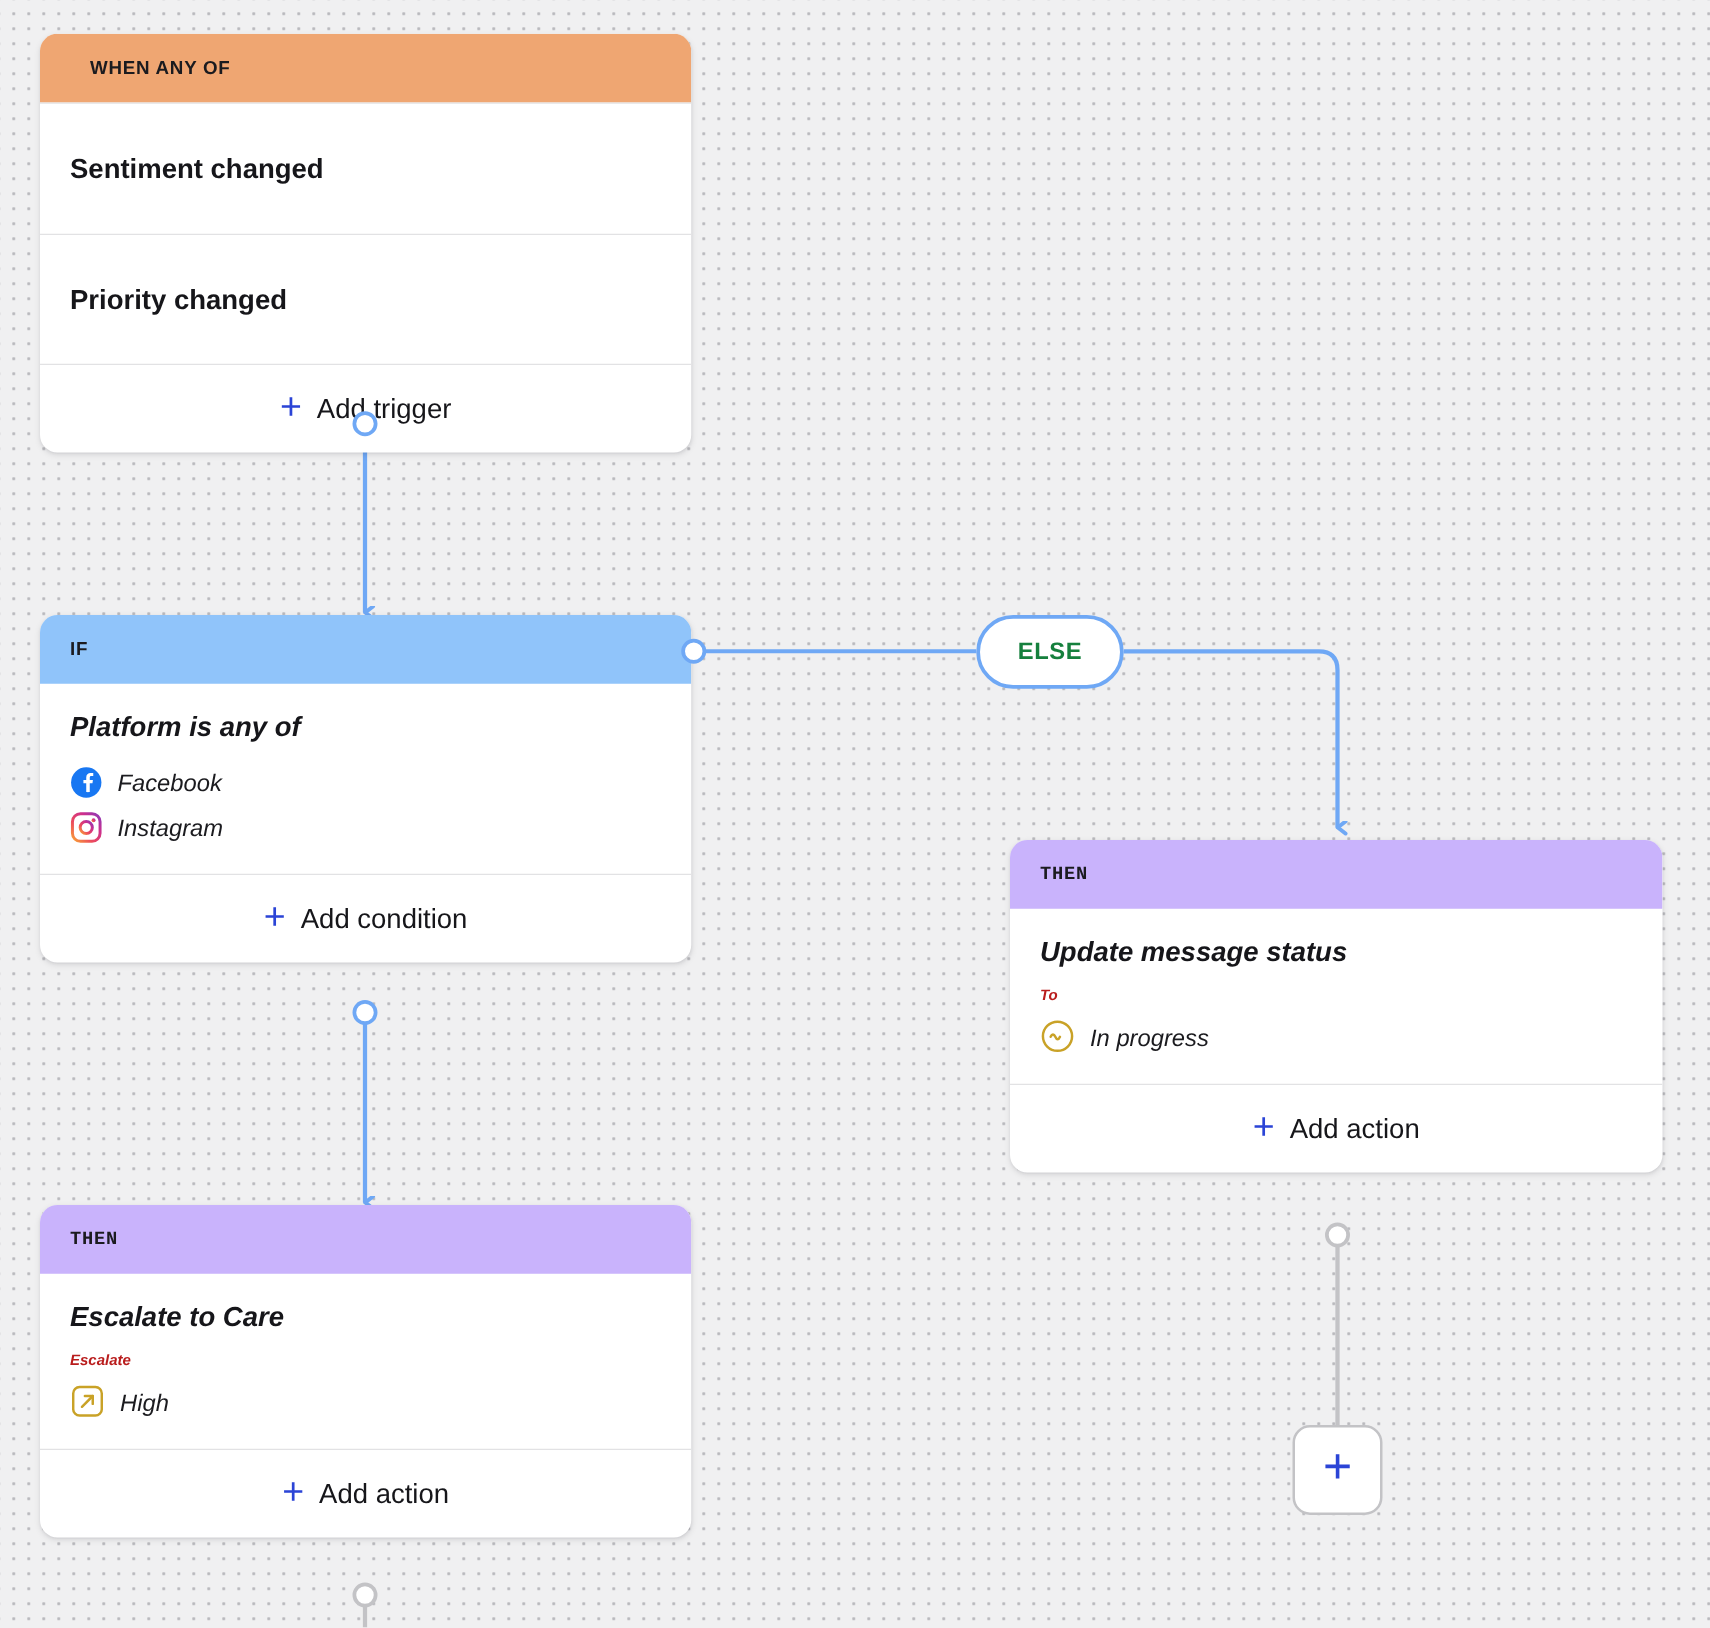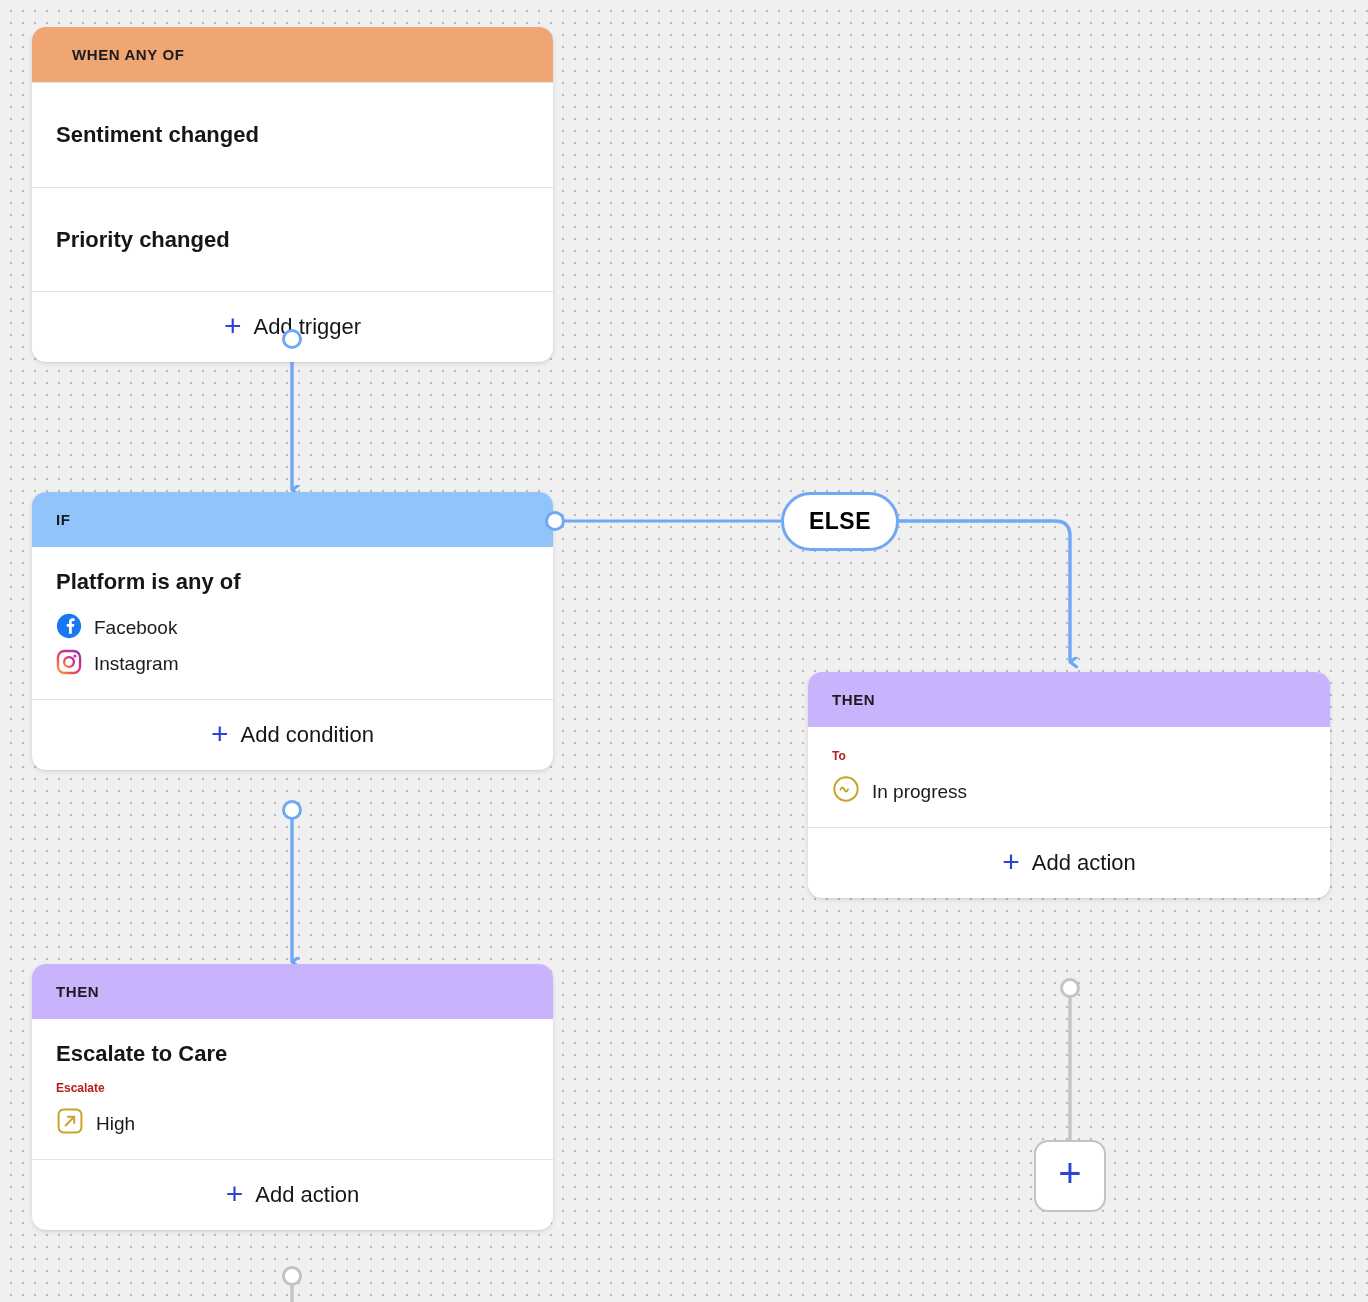--- a/index.html
+++ b/index.html
@@ -47,37 +47,38 @@
     box-sizing: border-box;
   }
   .node-header .kicker {
     font-size: 15px;
     font-weight: bold;
     letter-spacing: 0.6px;
     color: #1b1b1f;
   }
   .hdr-orange { background: #efa672; padding-left: 40px; }
   .hdr-blue   { background: #90c4fa; }
-  .hdr-purple { background: #c9b3fc; }
+  .hdr-purple { background: #c9b3fc; font-family: Liberation Mono, monospace; }
 
   .row {
     padding: 38px 24px;
     box-sizing: border-box;
     border-top: 1px solid #e2e2e4;
   }
   .row:first-of-type { border-top: none; }
   .row-title {
     font-size: 22px;
     font-weight: bold;
     color: #16161a;
     line-height: 1.25;
   }
   .body-block {
     padding: 22px 40px 24px 24px;
     box-sizing: border-box;
+    font-style: italic;
   }
   .block-title {
     font-size: 22px;
     font-weight: bold;
     color: #16161a;
     margin-bottom: 14px;
   }
   .sub-label {
     font-size: 12px;
     font-weight: bold;
@@ -125,24 +126,24 @@
     display: flex;
     align-items: center;
     justify-content: center;
     background: #fff;
     border: 3px solid #6fa8f5;
     border-radius: 999px;
     box-sizing: border-box;
     cursor: pointer;
   }
   .else-pill span {
-    font-size: 23px;
+    font-size: 19px;
     font-weight: bold;
     letter-spacing: 0.5px;
-    color: #000000;
+    color: #15803d;
   }
 
   
   .add-node {
     position: absolute;
     width: 72px;
     height: 72px;
     background: #fff;
     border: 2px solid #c3c3c6;
     border-radius: 14px;
@@ -262,20 +263,21 @@
 
   <div class="else-pill" style="left:781px; top:492px; width:118px; height:59px;">
     <span>ELSE</span>
   </div>
 
   <div class="node" style="left:808px; top:672px; width:522px;">
     <div class="node-header hdr-purple">
       <span class="kicker">THEN</span>
     </div>
     <div class="body-block">
+      <div class="block-title">Update message status</div>
       <div class="sub-label">To</div>
       <div class="value-row">
         <svg class="icon" width="28" height="28" viewBox="0 0 24 24">
           <circle cx="12" cy="12" r="10" fill="none" stroke="#c9a227" stroke-width="1.7"></circle>
           <path d="M7.3 12.4c.9-2.2 2.3-2.2 3.2 0s2.3 2.2 3.2 0" fill="none" stroke="#c9a227" stroke-width="1.7" stroke-linecap="round"></path>
         </svg>
         <span class="value-text">In progress</span>
       </div>
     </div>
     <div class="add-row">

